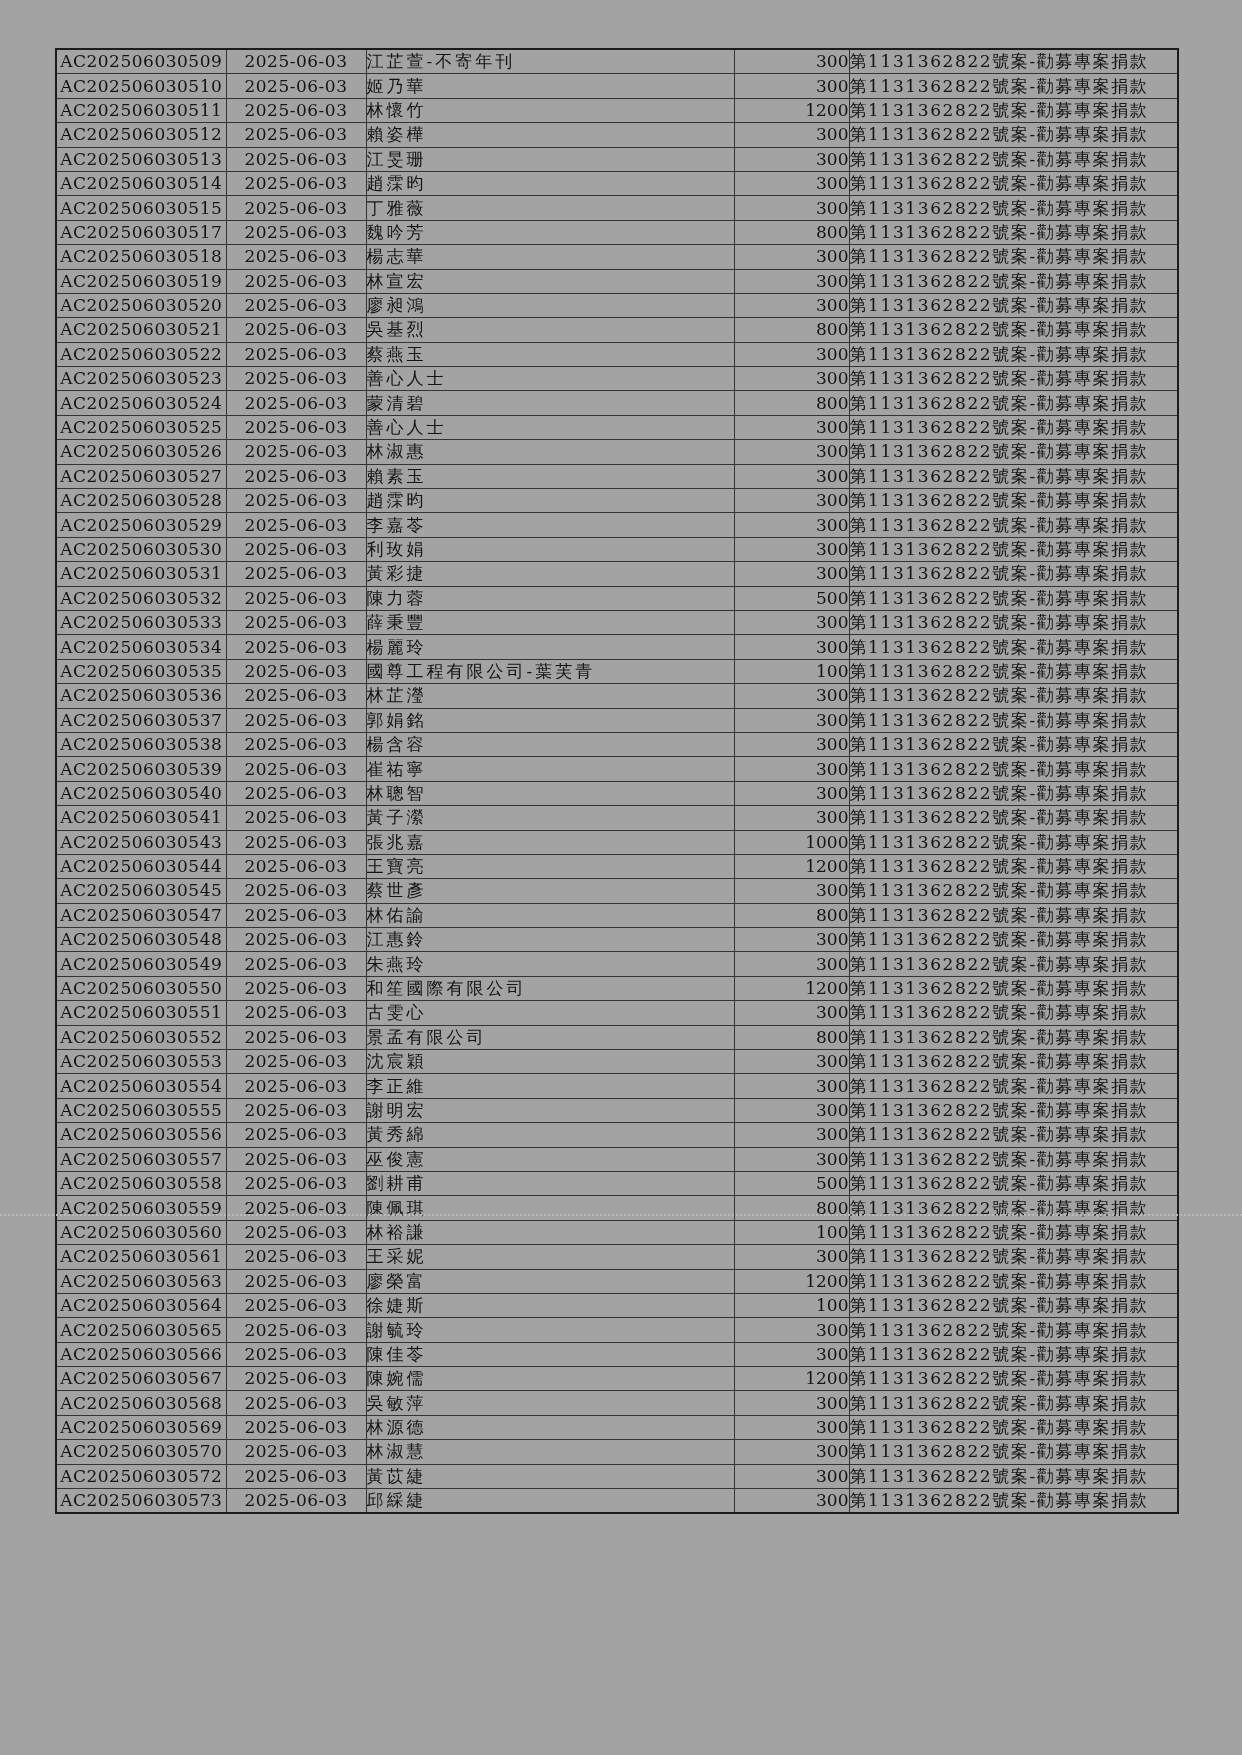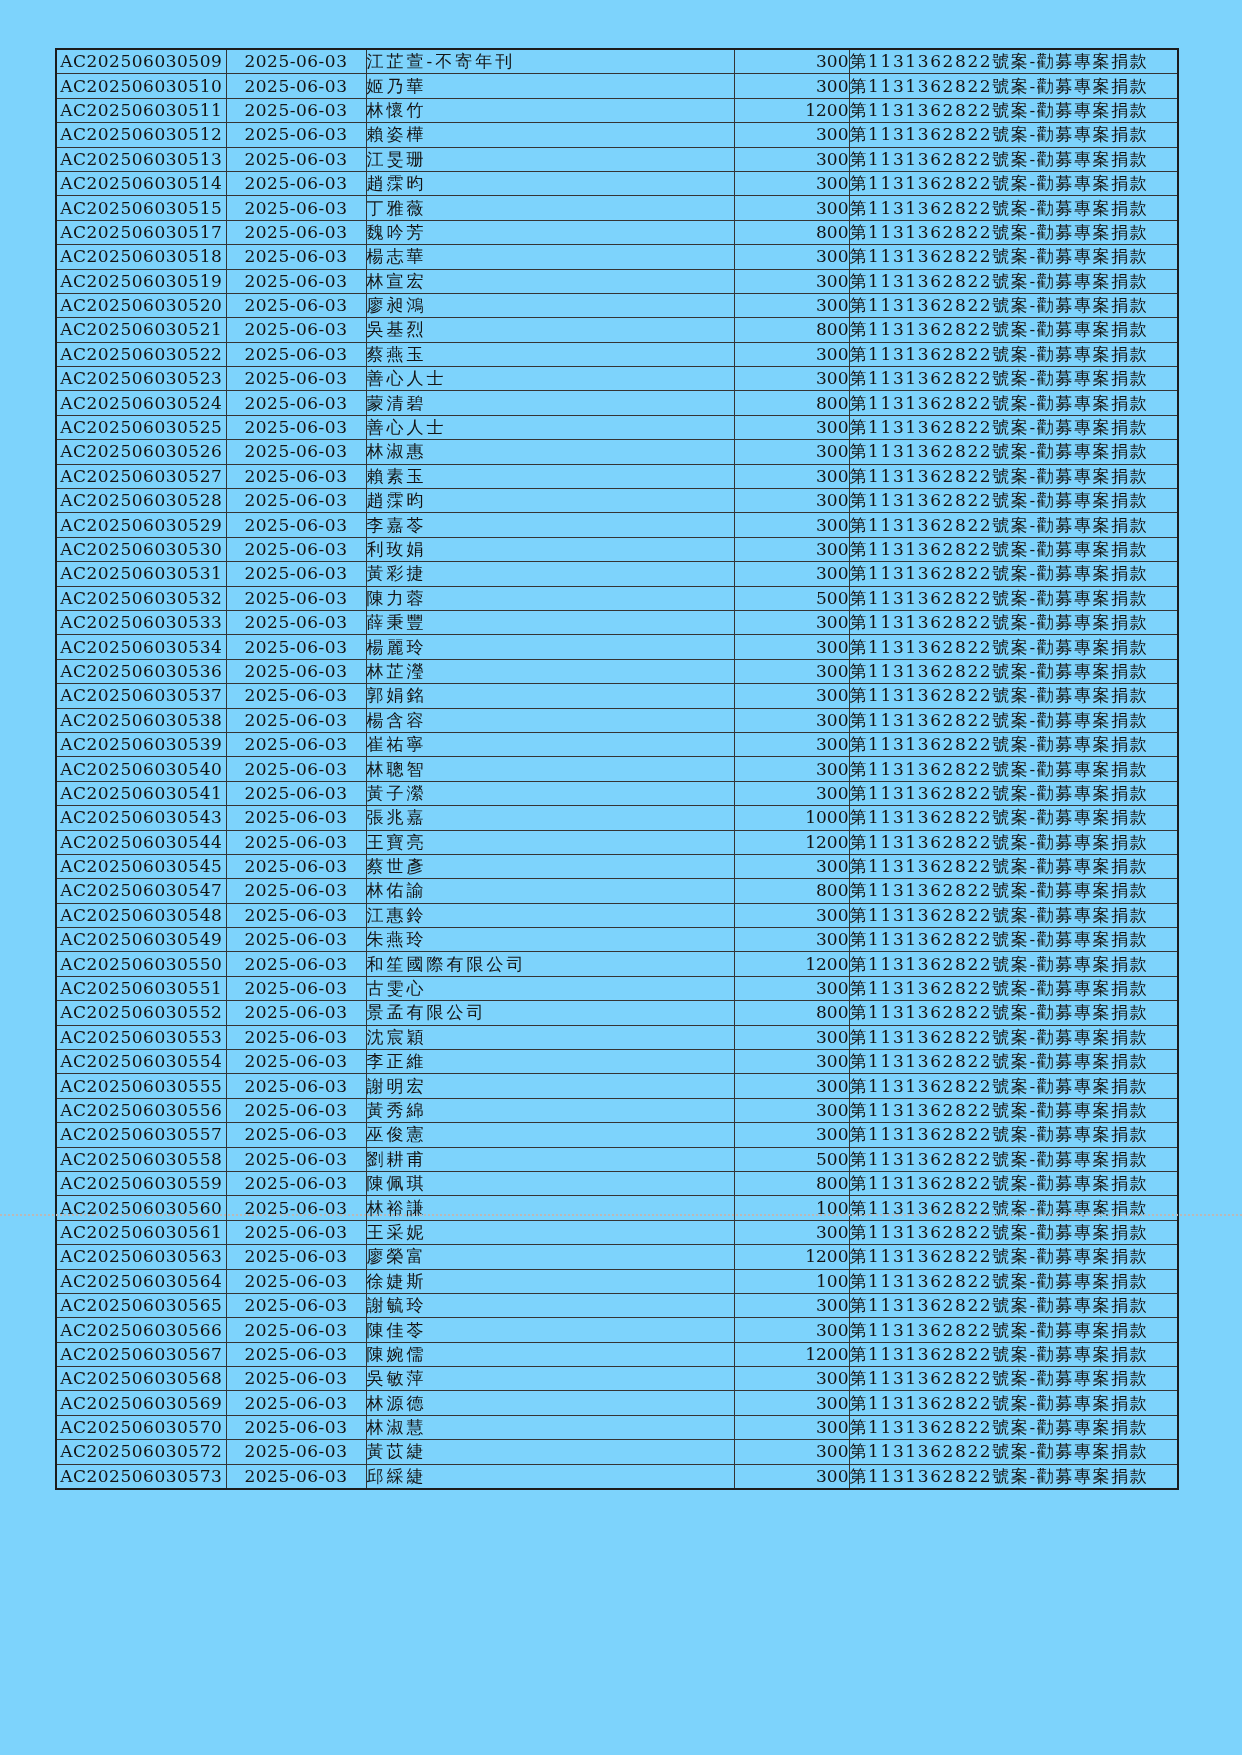--- a/index.html
+++ b/index.html
@@ -1,20 +1,20 @@
 <!DOCTYPE html>
 <html><head>
 <meta charset="utf-8">
 <style>
   html, body { margin: 0; padding: 0; background: #ffffff; }
   .page {
     position: relative;
     width: 1242px;
     height: 1755px;
-    background: #7dd3fc;
+    background: #a3a3a3;
     font-family: "DejaVu Serif", "Liberation Serif", serif;
     color: #141414;
     overflow: hidden;
   }
   table.ledger {
     position: absolute;
     left: 55px;
     top: 48px;
     width: 1122px;
     border-collapse: collapse;
@@ -228,20 +228,27 @@
           <td class="c-note">第1131362822號案-勸募專案捐款</td>
         </tr>
         <tr>
           <td class="c-id">AC202506030534</td>
           <td class="c-date">2025-06-03</td>
           <td class="c-name">楊麗玲</td>
           <td class="c-amt">300</td>
           <td class="c-note">第1131362822號案-勸募專案捐款</td>
         </tr>
         <tr>
+          <td class="c-id">AC202506030535</td>
+          <td class="c-date">2025-06-03</td>
+          <td class="c-name">國尊工程有限公司-葉芙青</td>
+          <td class="c-amt">100</td>
+          <td class="c-note">第1131362822號案-勸募專案捐款</td>
+        </tr>
+        <tr>
           <td class="c-id">AC202506030536</td>
           <td class="c-date">2025-06-03</td>
           <td class="c-name">林芷瀅</td>
           <td class="c-amt">300</td>
           <td class="c-note">第1131362822號案-勸募專案捐款</td>
         </tr>
         <tr>
           <td class="c-id">AC202506030537</td>
           <td class="c-date">2025-06-03</td>
           <td class="c-name">郭娟銘</td>

